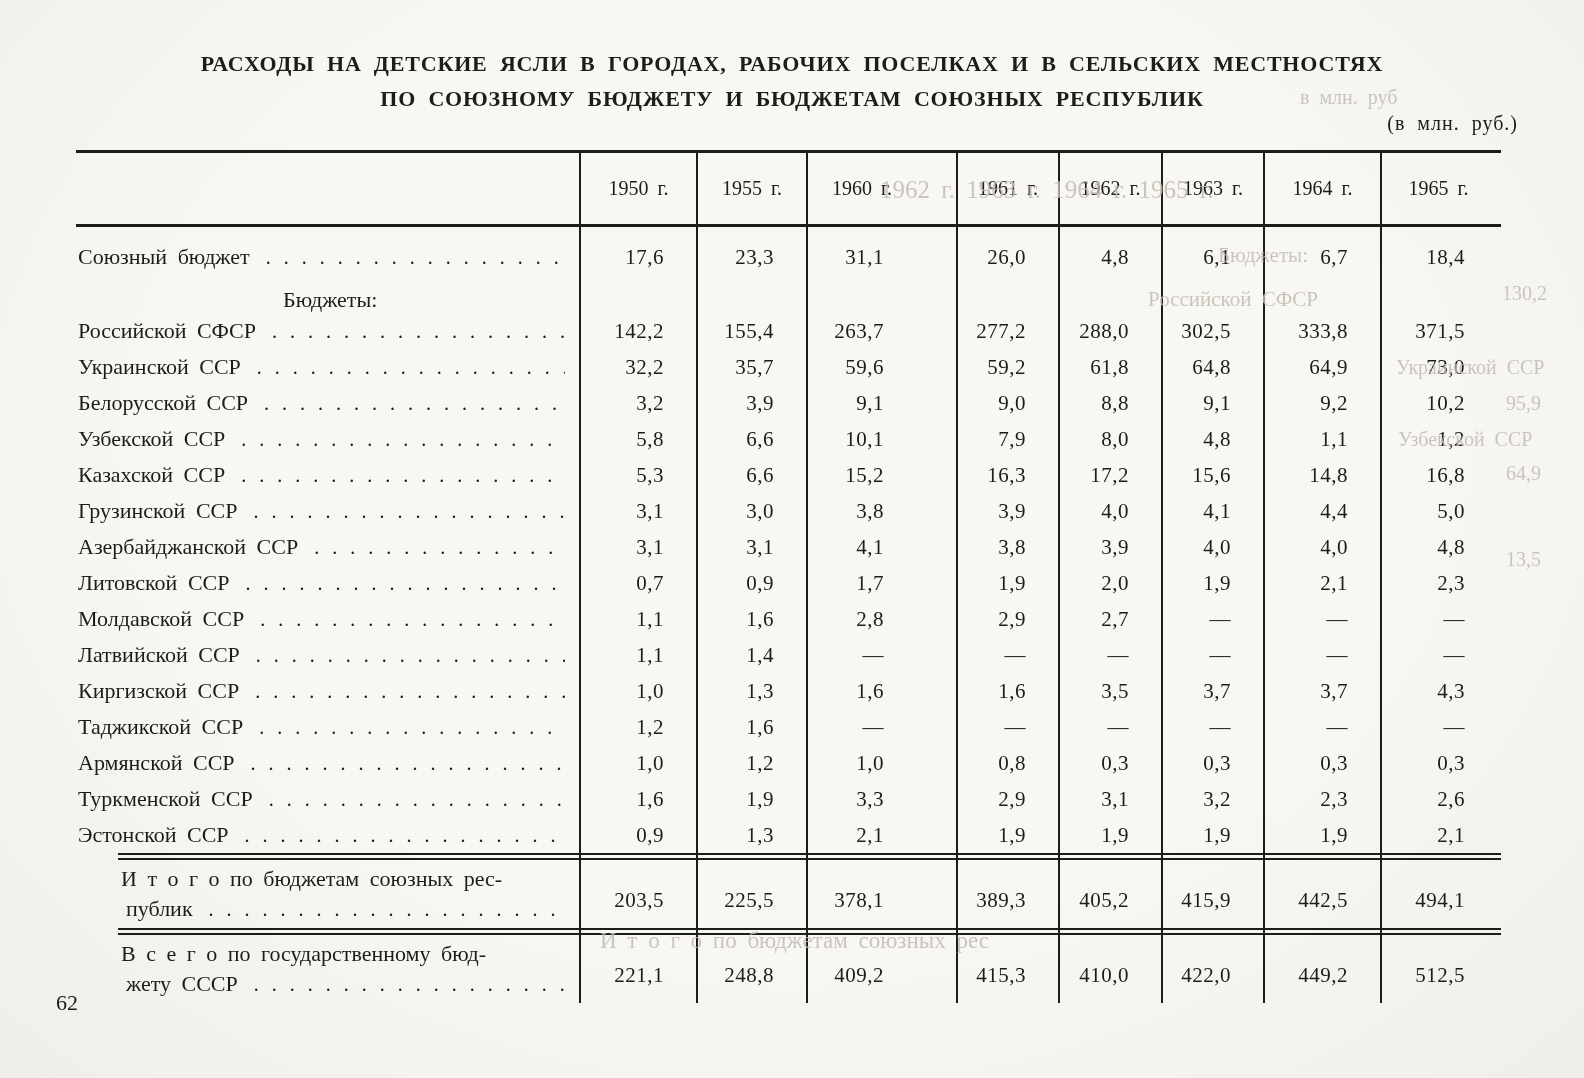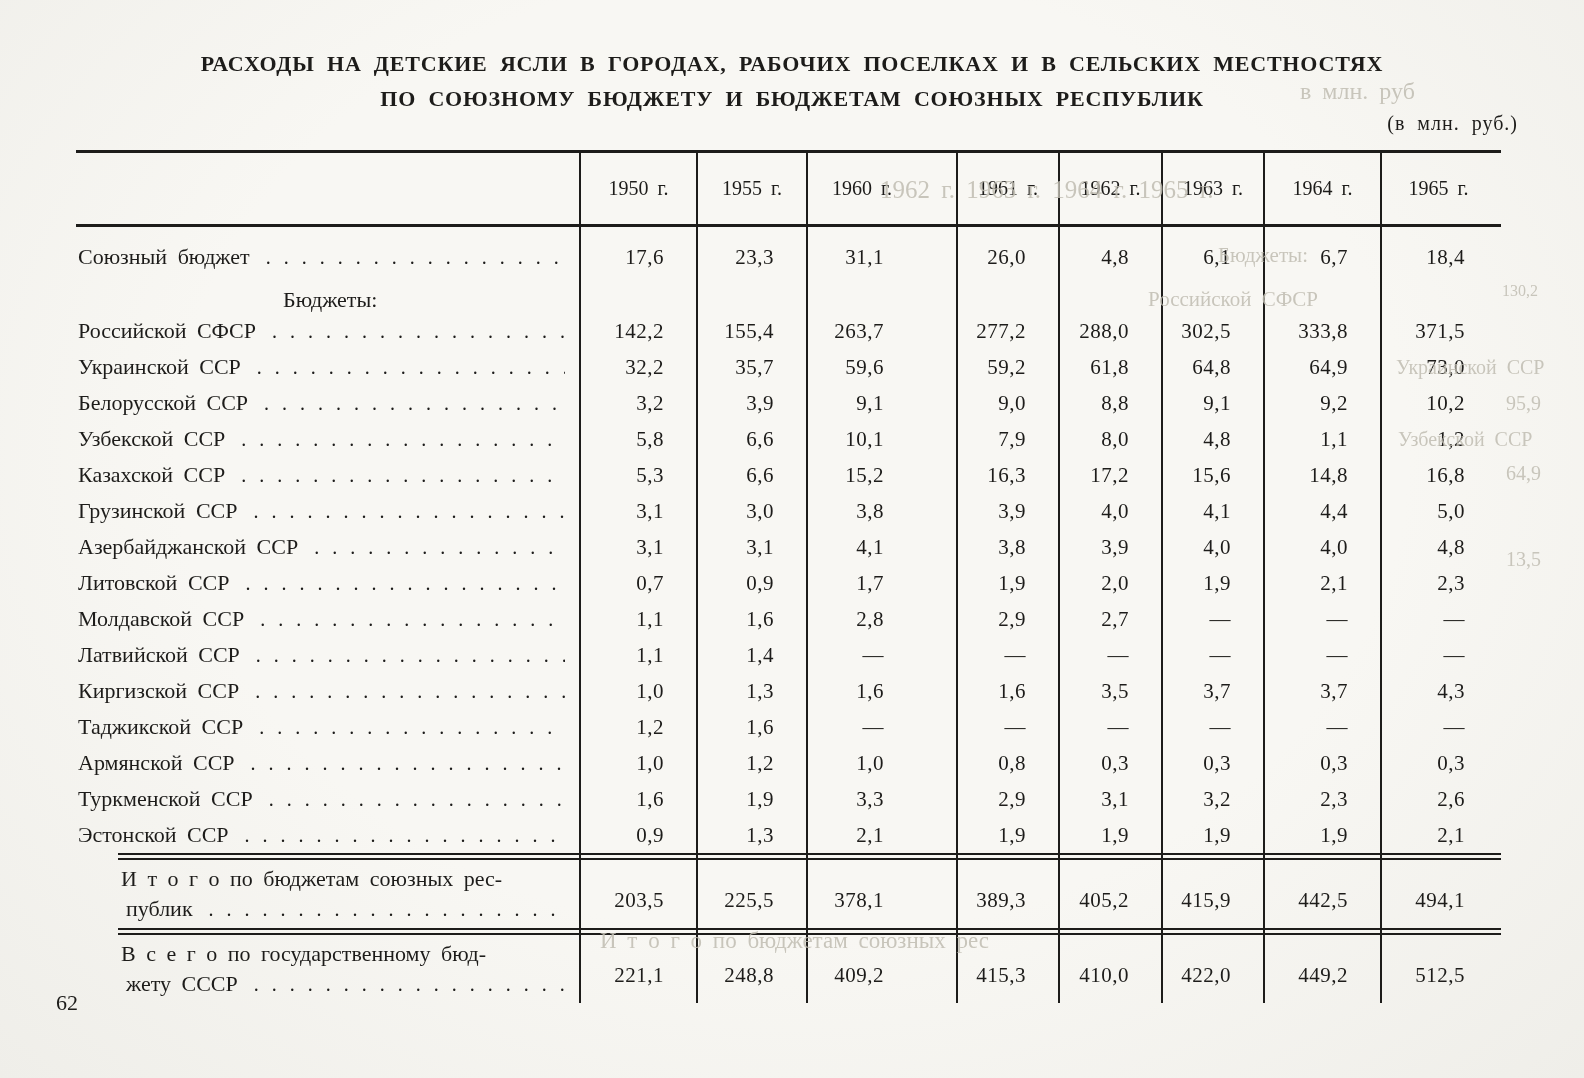--- a/index.html
+++ b/index.html
@@ -381,25 +381,25 @@
           <div class="cell val c6">422,0</div>
           <div class="cell val c7">449,2</div>
           <div class="cell val c8">512,5</div>
         </div>
       </div>
   </div>
 
   <div class="pagenum">62</div>
 
   <div id="ghost-layer">
-      <div class="ghost" style="left: 1300px; top: 78px; font-size: 24px;">в млн. руб</div>
+      <div class="ghost" style="left: 1300px; top: 86px; font-size: 20px;">в млн. руб</div>
       <div class="ghost" style="left: 880px; top: 176px; font-size: 25px;">1962 г.      1963 г.      1964 г.      1965 г.</div>
       <div class="ghost" style="left: 1218px; top: 243px; font-size: 21px;">Бюджеты:</div>
       <div class="ghost" style="left: 1148px; top: 287px; font-size: 21px;">Российской СФСР</div>
-      <div class="ghost" style="left: 1502px; top: 282px; font-size: 16px;">130,2</div>
+      <div class="ghost" style="left: 1502px; top: 282px; font-size: 20px;">130,2</div>
       <div class="ghost" style="left: 1396px; top: 356px; font-size: 20px;">Украинской ССР</div>
       <div class="ghost" style="left: 1506px; top: 392px; font-size: 20px;">95,9</div>
       <div class="ghost" style="left: 1398px; top: 428px; font-size: 20px;">Узбекской ССР</div>
       <div class="ghost" style="left: 1506px; top: 462px; font-size: 20px;">64,9</div>
       <div class="ghost" style="left: 1506px; top: 548px; font-size: 20px;">13,5</div>
       <div class="ghost" style="left: 600px; top: 928px; font-size: 23px;">И т о г о  по  бюджетам  союзных  рес</div>
     </div>
 
 </div>
 

